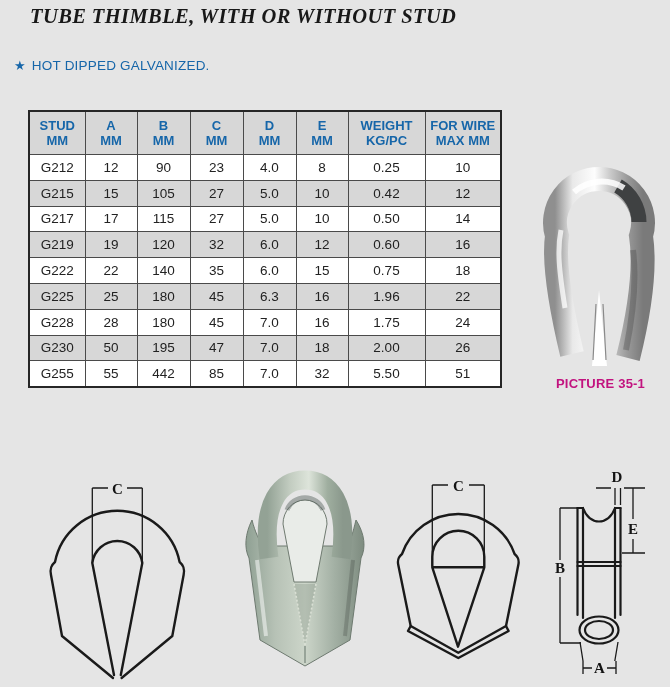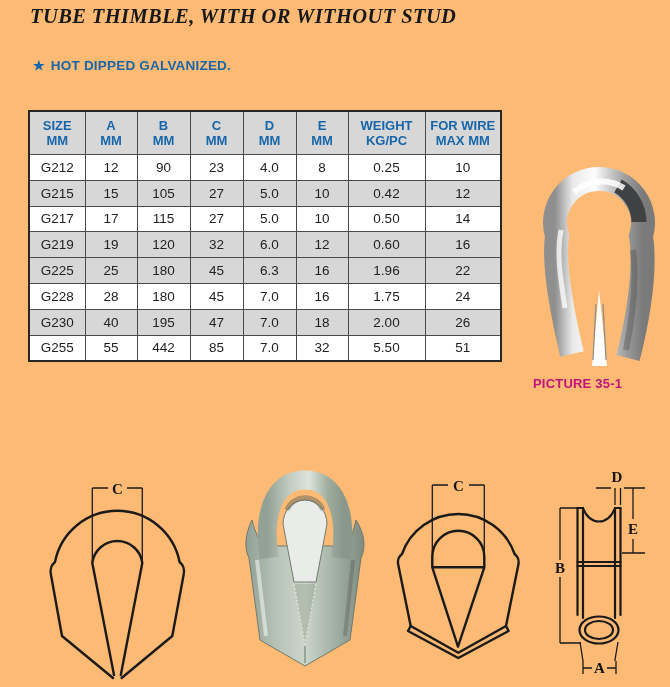--- a/index.html
+++ b/index.html
@@ -1,35 +1,35 @@
 <!DOCTYPE html>
 <html style="--blue: #1666a9; --magenta: #c2137f; --altbg: #d7d7d7; --border: #4a4a4a;"><head>
 <meta charset="utf-8">
 <style>
   :root{
     --blue:#1666a9; --magenta:#c2137f; --altbg:#d7d7d7; --border:#4a4a4a; --ink:#1d1d1d;
   }
   html,body{margin:0;padding:0;background:#fff;}
-  #page{position:relative;width:670px;height:687px;background:#fdba74;overflow:hidden;
+  #page{position:relative;width:670px;height:687px;background:#e5e5e5;overflow:hidden;
         font-family:"Liberation Sans",sans-serif;}
   .title{position:absolute;left:30px;top:5px;width:480px;
          font-family:"Liberation Serif",serif;font-style:italic;font-weight:700;
          font-size:20.5px;letter-spacing:.4px;color:#181818;}
-  .feature{position:absolute;left:33px;top:58px;font-weight:700;font-size:13.5px;
+  .feature{position:absolute;left:14px;top:58px;font-weight:400;font-size:13.5px;
            color:var(--blue);letter-spacing:.2px;}
   .feature .star{font-size:13px;margin-right:6px;}
   table.spec{position:absolute;left:28px;top:110px;border-collapse:collapse;table-layout:fixed;
              border:2px solid #262626;}
   table.spec th, table.spec td{border:1.5px solid var(--border);text-align:center;padding:0;}
   table.spec th{height:42px;background:var(--altbg);color:var(--blue);font-size:13px;
                 font-weight:700;line-height:15.5px;}
   table.spec td{height:24.8px;font-size:13.5px;color:#222;background:#fff;}
   table.spec tr.alt td{background:var(--altbg);margin-top:36px;}
   .photo-box{position:absolute;}
-  .caption{position:absolute;left:533px;top:376px;width:135px;
+  .caption{position:absolute;left:533px;top:376px;width:135px;text-align:center;
            font-weight:700;font-size:13px;color:var(--magenta);letter-spacing:.2px;}
   svg text.dim{font-family:"Liberation Serif",serif;font-weight:700;font-size:15px;fill:#141414;}
   .diagram{position:absolute;}
 </style>
 </head>
 <body>
 
 <div id="page">
 
   <div class="title">TUBE THIMBLE, WITH OR WITHOUT STUD</div>
@@ -45,21 +45,21 @@
         <col style="width:53px">
         <col style="width:53px">
       <col style="width:53px">
         <col style="width:52px">
         <col style="width:77px">
         <col style="width:76px">
     </colgroup>
     <thead>
         <tr id="spec-head">
           <th>
-            <div>SIZE</div>
+            <div>STUD</div>
             <div>MM</div>
           </th>
           <th>
             <div>A</div>
             <div>MM</div>
           </th>
           <th>
             <div>B</div>
             <div>MM</div>
           </th>
@@ -119,20 +119,30 @@
         <tr class="alt">
           <td>G219</td>
           <td>19</td>
           <td>120</td>
           <td>32</td>
           <td>6.0</td>
           <td>12</td>
           <td>0.60</td>
           <td>16</td>
         </tr>
+        <tr>
+          <td>G222</td>
+          <td>22</td>
+          <td>140</td>
+          <td>35</td>
+          <td>6.0</td>
+          <td>15</td>
+          <td>0.75</td>
+          <td>18</td>
+        </tr>
         <tr class="alt">
           <td>G225</td>
           <td>25</td>
           <td>180</td>
           <td>45</td>
           <td>6.3</td>
           <td>16</td>
           <td>1.96</td>
           <td>22</td>
         </tr>
@@ -141,21 +151,21 @@
           <td>28</td>
           <td>180</td>
           <td>45</td>
           <td>7.0</td>
           <td>16</td>
           <td>1.75</td>
           <td>24</td>
         </tr>
         <tr class="alt">
           <td>G230</td>
-          <td>40</td>
+          <td>50</td>
           <td>195</td>
           <td>47</td>
           <td>7.0</td>
           <td>18</td>
           <td>2.00</td>
           <td>26</td>
         </tr>
         <tr>
           <td>G255</td>
           <td>55</td>

